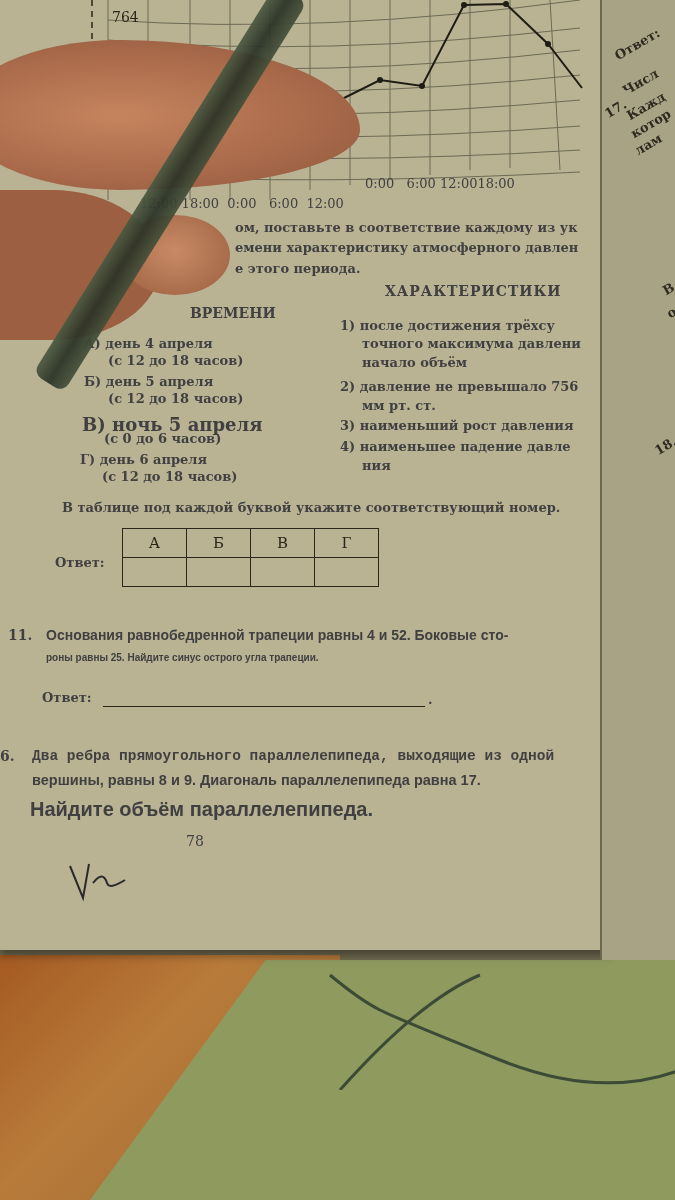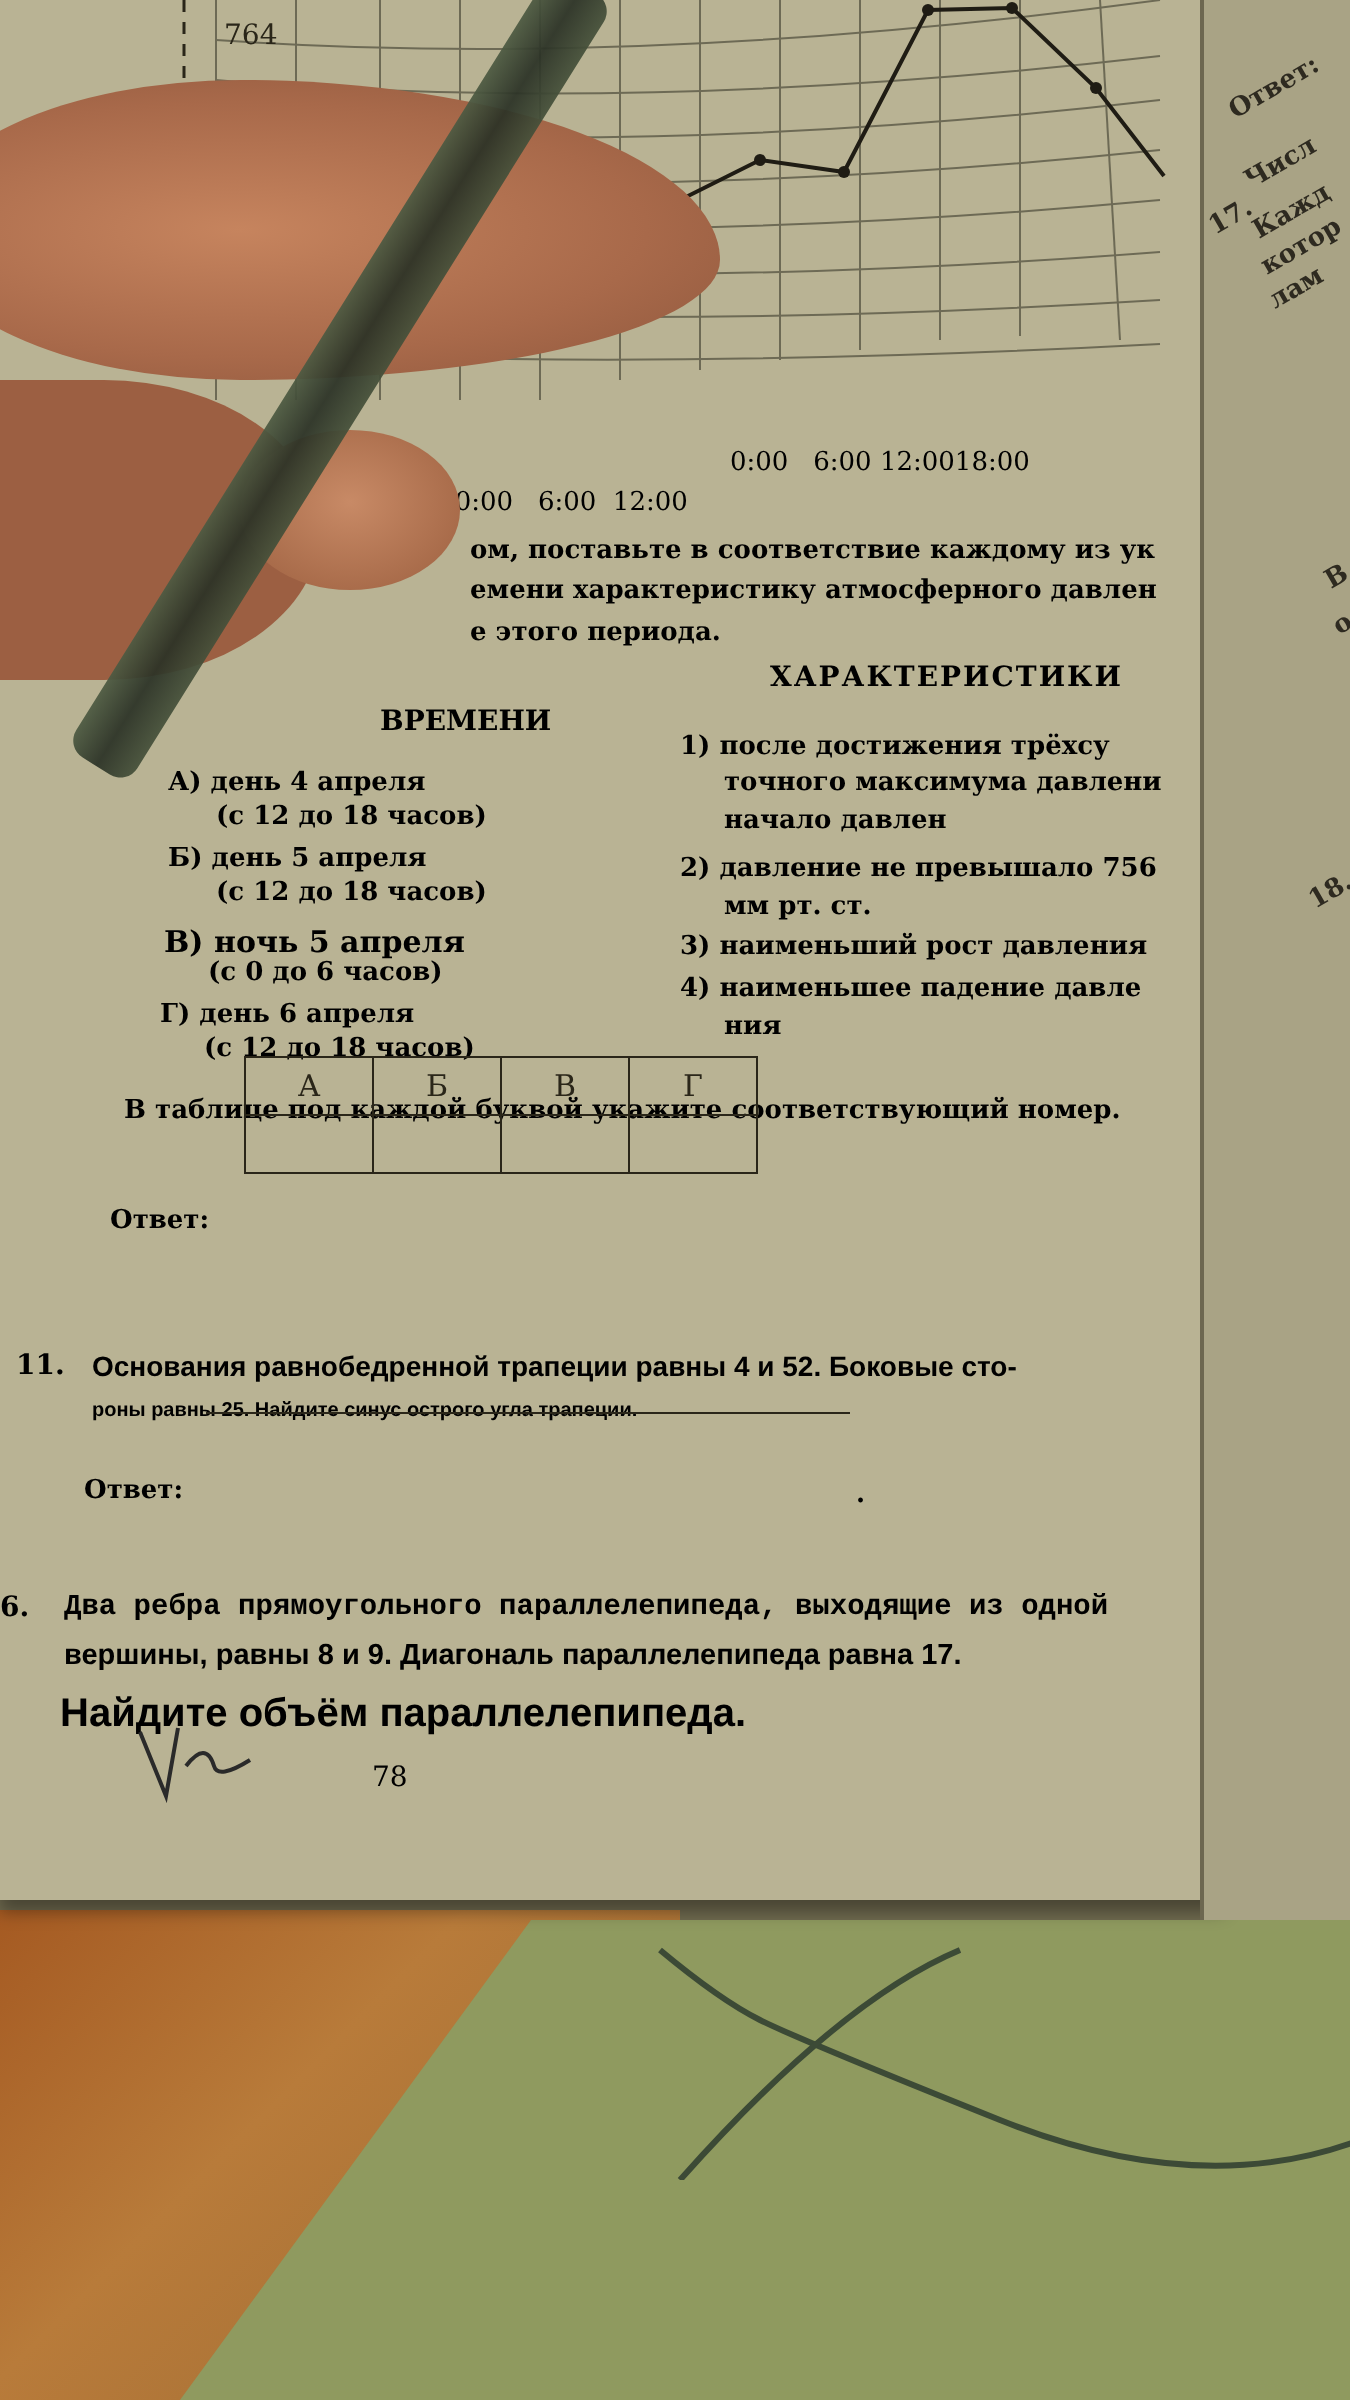--- a/index.html
+++ b/index.html
@@ -26,21 +26,21 @@
     .right-page {
       position:absolute; left:600px; top:0; width:75px; height:960px;
       background:#a9a385;
       border-left:2px solid #6d6750;
     }
     .right-page .rp {
       position:absolute; color:#2e2a20; font-size:13px; font-weight:bold;
       transform:rotate(-30deg); transform-origin:left top; white-space:nowrap;
     }
     .chart { position:absolute; left:60px; top:0; width:540px; height:200px; }
-    .txt { position:absolute; color:#000000; white-space:nowrap;margin-top:48px; }
+    .txt { position:absolute; color:#404040; white-space:nowrap; }
     .bold { font-weight:bold; }
     .hand {
       position:absolute; left:-40px; top:40px; width:400px; height:150px;
       background:radial-gradient(ellipse at 40% 50%,#c6845e 0%,#a8694a 60%,#8d563c 100%);
       border-radius:40% 60% 60% 40%/50% 60% 40% 50%;
     }
     .thumb {
       position:absolute; left:120px; top:215px; width:110px; height:80px;
       background:radial-gradient(ellipse at 50% 45%,#c88a66 0%,#a56847 80%);
       border-radius:50%;
@@ -122,28 +122,28 @@
   <div class="txt bold" style="left:235px;top:240px;font-size:13px;">емени характеристику атмосферного давлен</div>
   <div class="txt bold" style="left:235px;top:261px;font-size:13px;">е этого периода.</div>
 
   <div class="txt bold" style="left:190px;top:305px;font-size:14px;">ВРЕМЕНИ</div>
   <div class="txt bold" style="left:385px;top:283px;font-size:14px;letter-spacing:1px;">ХАРАКТЕРИСТИКИ</div>
 
   <div class="txt bold" style="left:84px;top:336px;font-size:13px;"><span>А)</span> <span>день 4 апреля</span></div>
   <div class="txt bold" style="left:108px;top:353px;font-size:13px;">(с 12 до 18 часов)</div>
   <div class="txt bold" style="left:84px;top:374px;font-size:13px;"><span>Б)</span> <span>день 5 апреля</span></div>
   <div class="txt bold" style="left:108px;top:391px;font-size:13px;">(с 12 до 18 часов)</div>
-  <div class="txt bold" style="left:82px;top:414px;font-size:15px;"><span>В)</span> <span>ночь 5 апреля</span></div>
+  <div class="txt bold" style="left:82px;top:414px;font-size:18px;"><span>В)</span> <span>ночь 5 апреля</span></div>
   <div class="txt bold" style="left:104px;top:431px;font-size:13px;">(с 0 до 6 часов)</div>
   <div class="txt bold" style="left:80px;top:452px;font-size:13px;"><span>Г)</span> <span>день 6 апреля</span></div>
   <div class="txt bold" style="left:102px;top:469px;font-size:13px;">(с 12 до 18 часов)</div>
 
   <div class="txt bold" style="left:340px;top:318px;font-size:13px;"><span>1)</span> <span>после   достижения   трёхсу</span></div>
   <div class="txt bold" style="left:362px;top:336px;font-size:13px;">точного максимума давлени</div>
-  <div class="txt bold" style="left:362px;top:355px;font-size:13px;">начало давлен</div>
+  <div class="txt bold" style="left:362px;top:355px;font-size:13px;">начало объём</div>
   <div class="txt bold" style="left:340px;top:379px;font-size:13px;"><span>2)</span> <span>давление не превышало 756</span></div>
   <div class="txt bold" style="left:362px;top:398px;font-size:13px;">мм рт. ст.</div>
   <div class="txt bold" style="left:340px;top:418px;font-size:13px;"><span>3)</span> <span>наименьший рост давления</span></div>
   <div class="txt bold" style="left:340px;top:439px;font-size:13px;"><span>4)</span> <span>наименьшее   падение   давле</span></div>
   <div class="txt bold" style="left:362px;top:458px;font-size:13px;">ния</div>
 
   <div class="txt bold" style="left:62px;top:500px;font-size:13px;">В таблице под каждой буквой укажите соответствующий номер.</div>
   <div class="txt bold" style="left:55px;top:555px;font-size:13px;">Ответ:</div>
   <table class="answer-table">
     <tbody>

